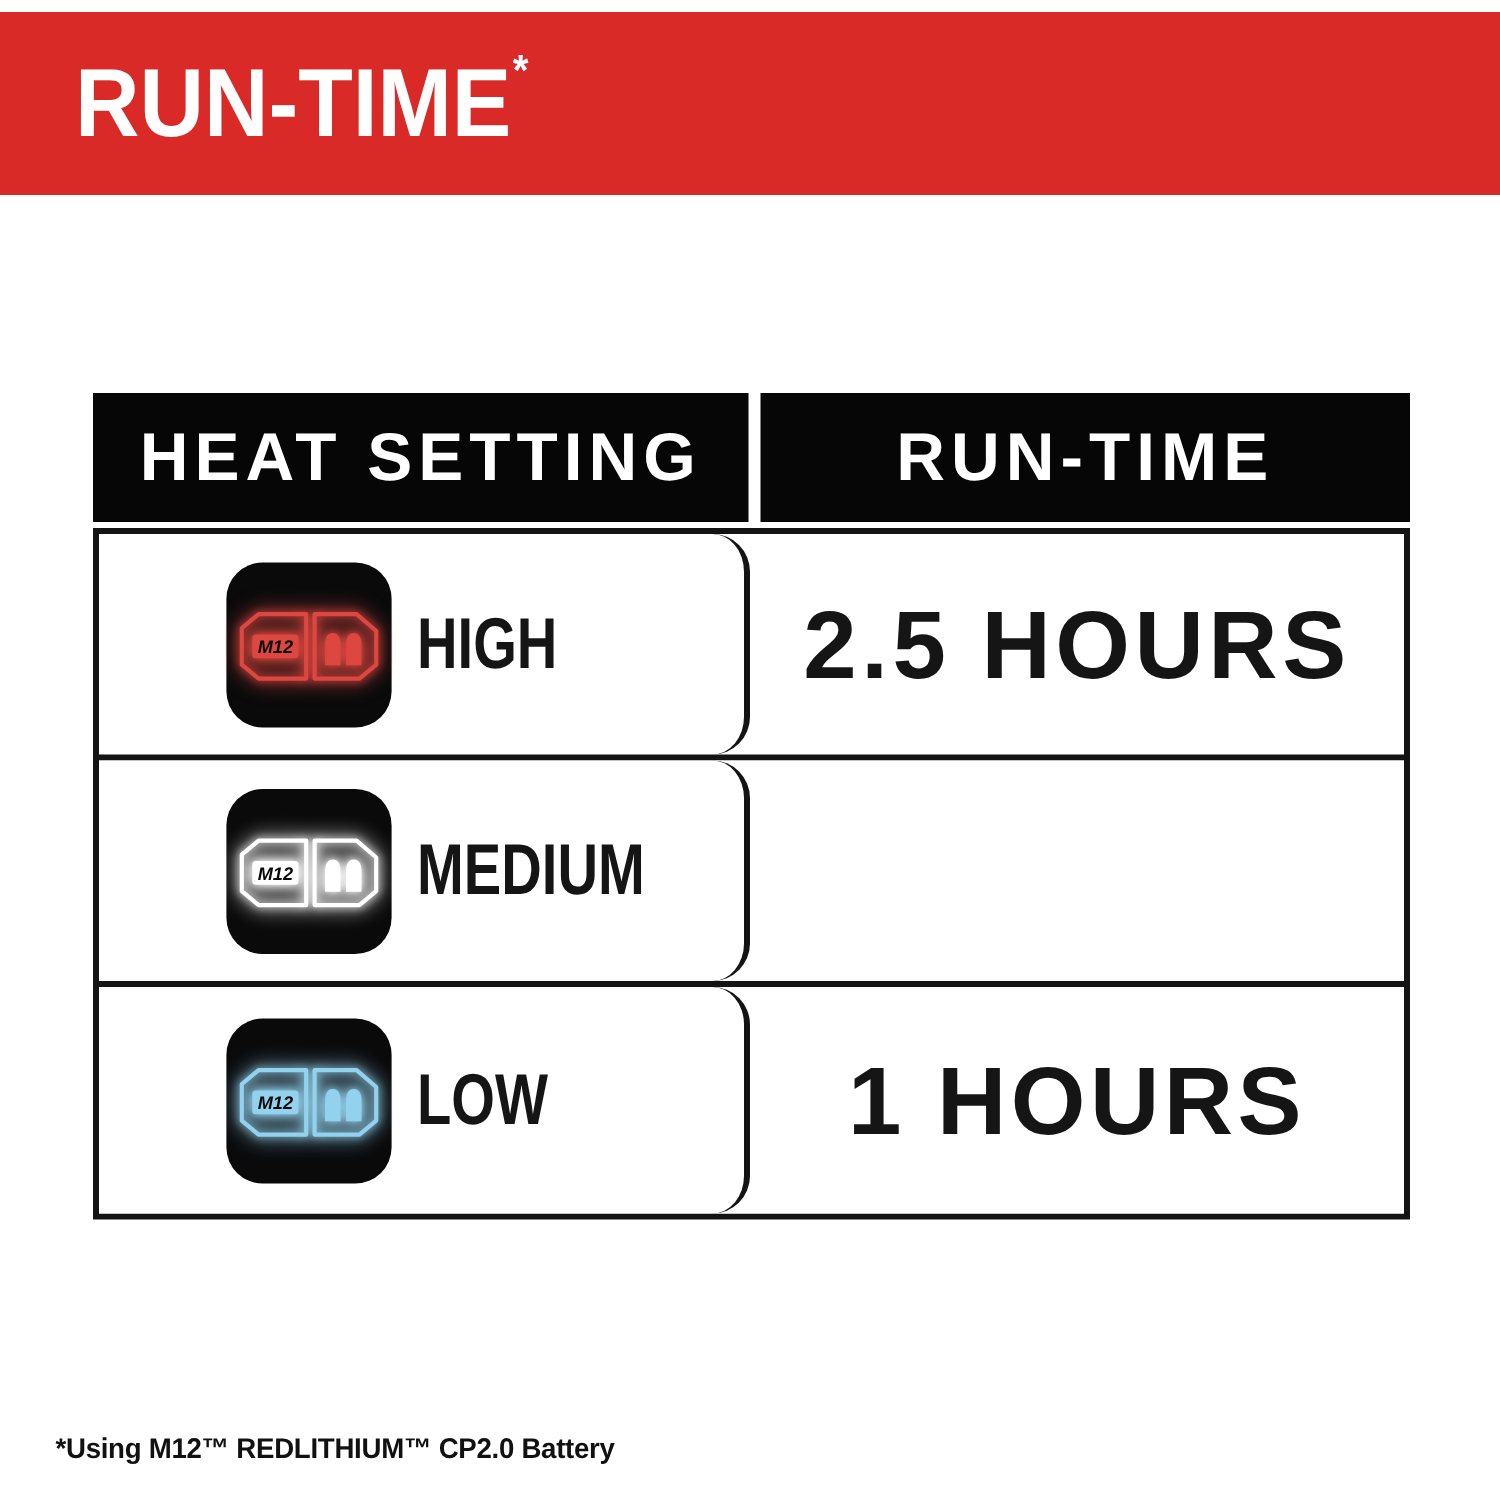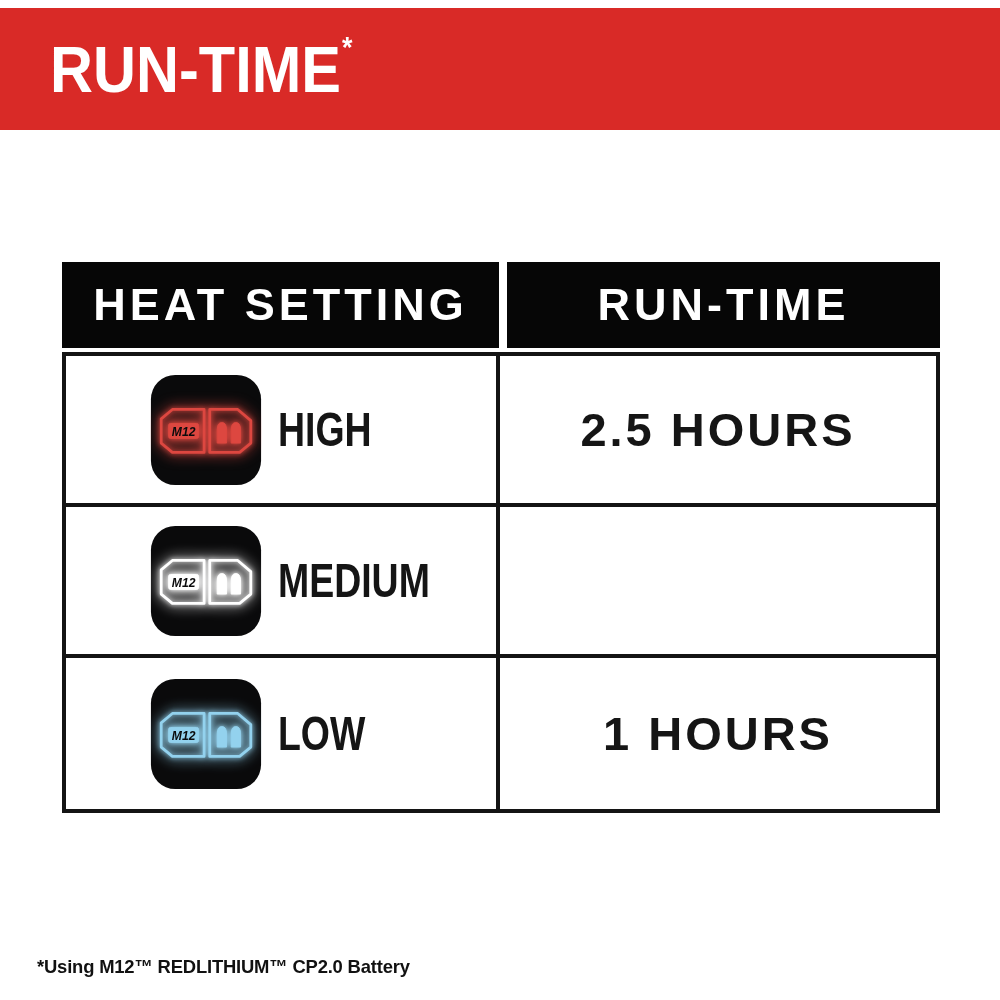--- a/index.html
+++ b/index.html
@@ -60,39 +60,40 @@
   .tbody { border: 4px solid #141414; }
   .row { display: flex; height: 151px; border-bottom: 4px solid #141414; background: #ffffff; }
   .row:last-child { border-bottom: none; }
 
   .cell-left {
     width: 434px;
     border-right: 4px solid #141414;
     display: flex;
     align-items: center;
     padding-left: 84px;
+    border-radius: 25px;
   }
   .cell-right {
     flex: 1;
     display: flex;
     align-items: center;
     justify-content: center;
   }
 
   .setting-label {
     font-size: 48px;
     font-weight: bold;
     color: #151515;
     margin-left: 16px;
     transform: scaleX(0.78);
     transform-origin: left center;
     white-space: nowrap;
   }
   .runtime-value {
-    font-size: 47px;
+    font-size: 64px;
     font-weight: bold;
     color: #151515;
     letter-spacing: 3px;
     white-space: nowrap;
   }
 
   
   .m12-icon { display: block; width: 112px; height: 112px; flex: 0 0 112px; }
   .m12-icon svg { display: block; }
   .glow-group {

